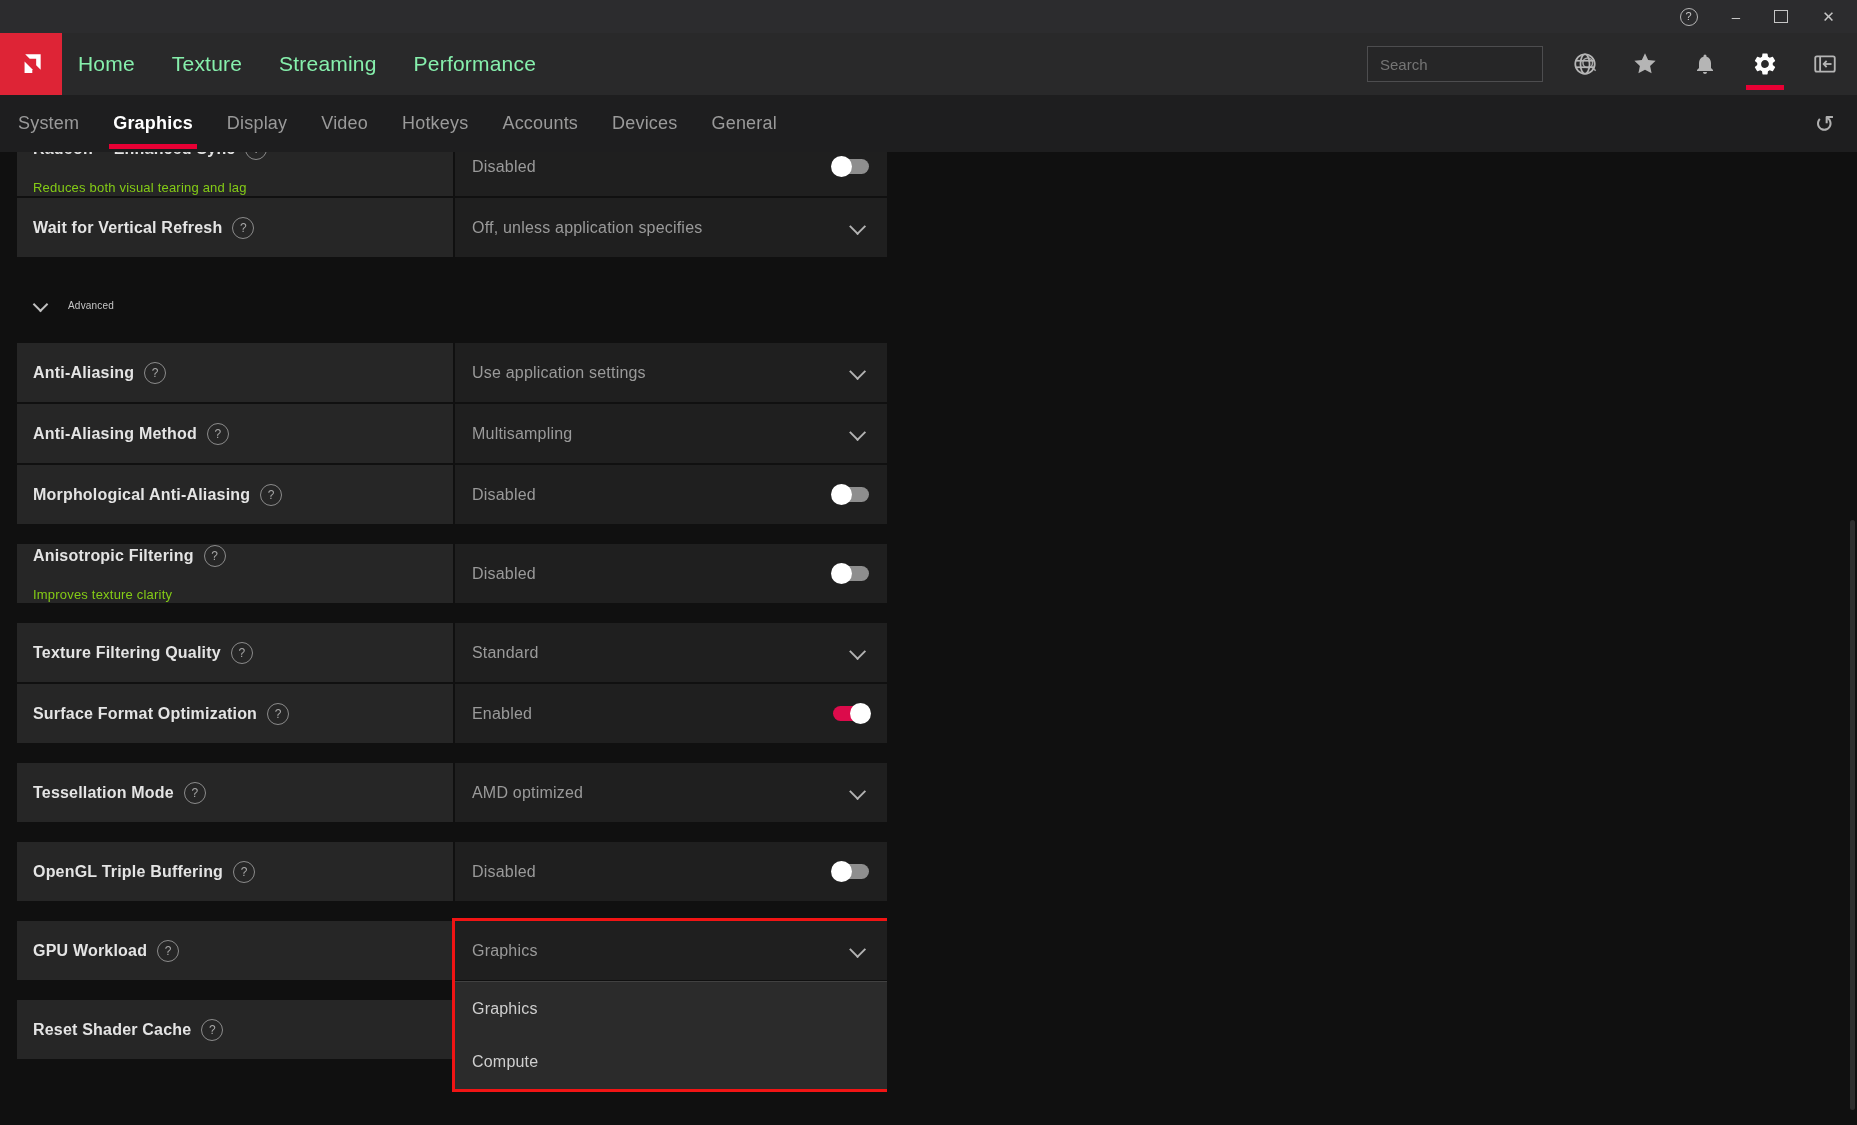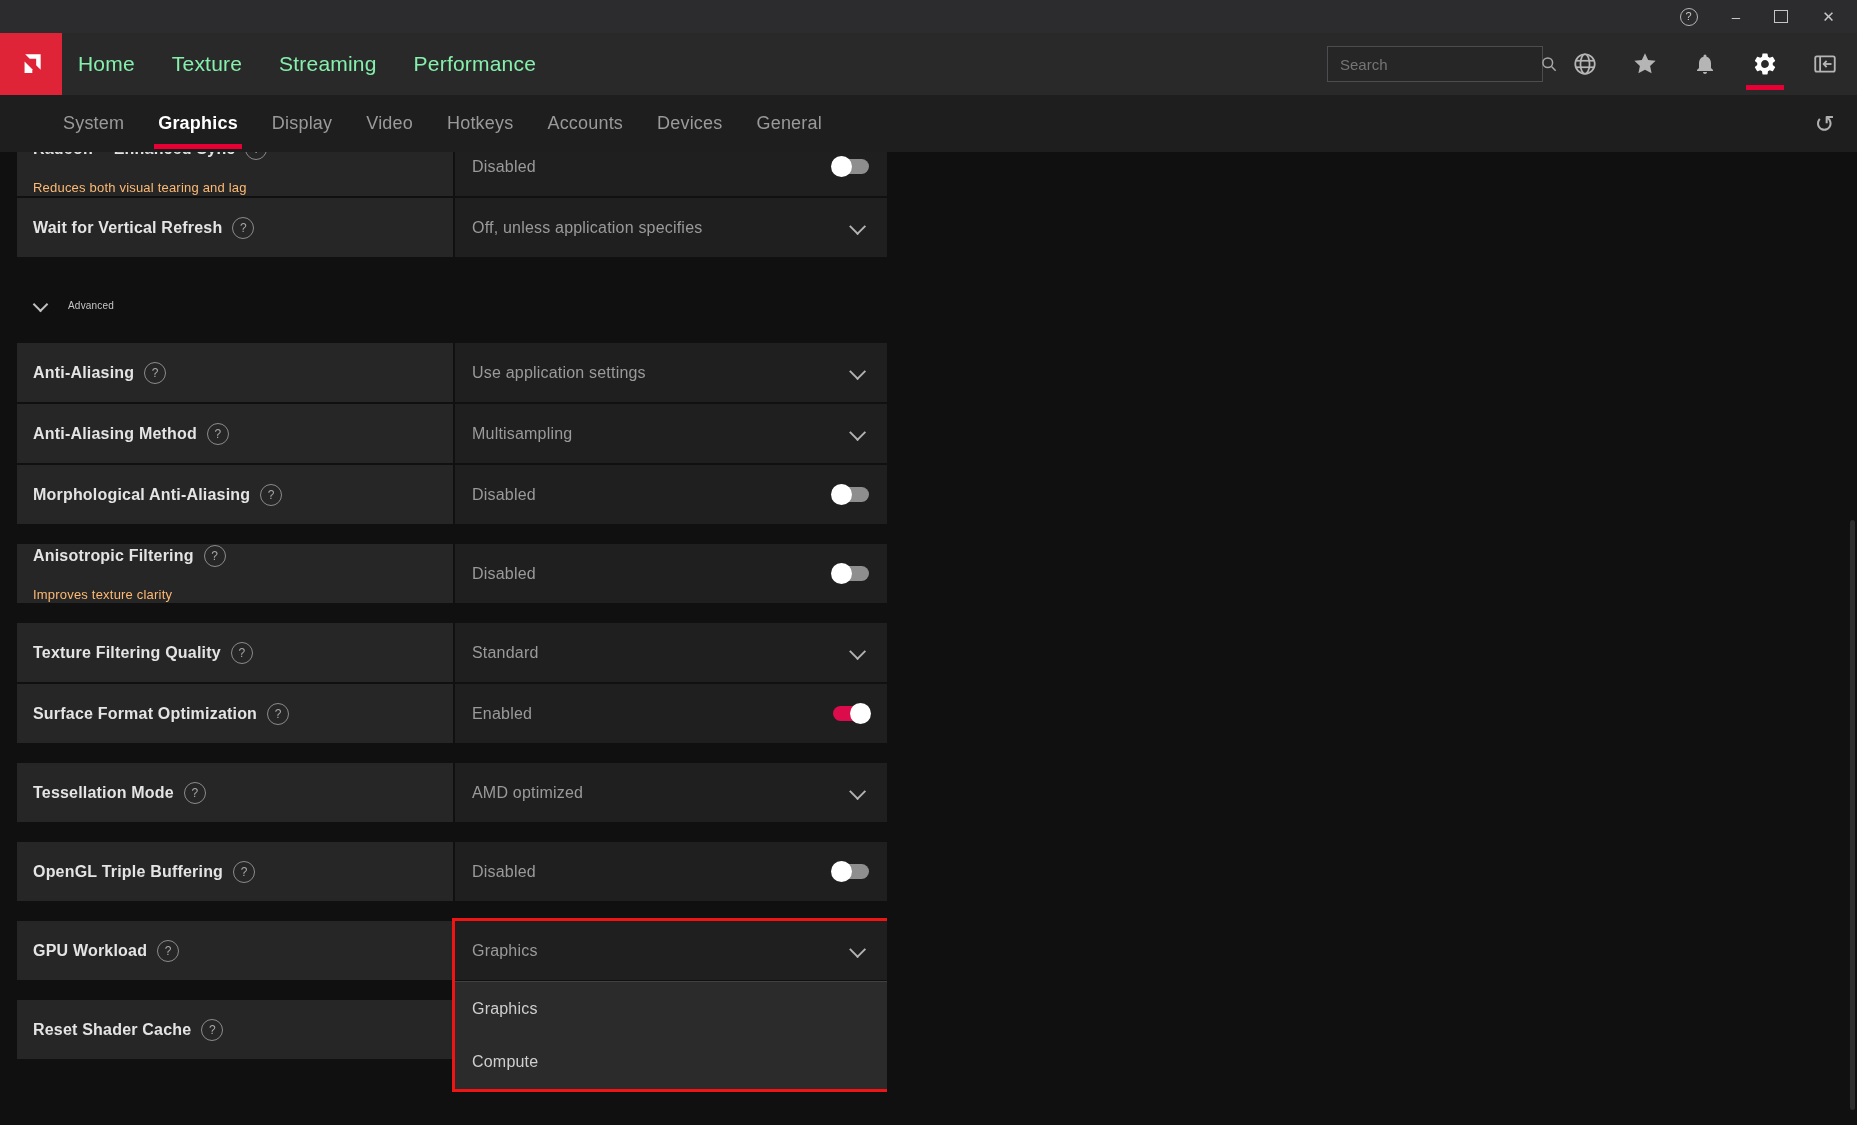--- a/index.html
+++ b/index.html
@@ -12,31 +12,31 @@
   .tb-icon{color:#c6c6c6;font-size:15px;line-height:1;cursor:default;display:flex;align-items:center;justify-content:center;}
   .tb-help{width:18px;height:18px;border:1.5px solid #b5b5b5;border-radius:50%;font-size:11px;color:#c6c6c6;box-sizing:border-box;}
   .tb-max-box{width:12px;height:11px;border:1.7px solid #c6c6c6;display:inline-block;}
 
   
   .navbar{position:absolute;top:33px;left:0;right:0;height:62px;background:#29292a;display:flex;align-items:center;}
   .logo{width:62px;height:62px;background:#de2436;display:flex;align-items:center;justify-content:center;flex:0 0 auto;}
   .nav-items{display:flex;gap:37px;margin-left:16px;}
   .nav-item{color:#86efac;font-size:21px;cursor:pointer;}
   .nav-spacer{flex:1;}
-  .searchbox{width:216px;height:36px;background:#262627;border:1px solid #4d4d4f;display:flex;align-items:center;box-sizing:border-box;margin-right:28px;}
+  .searchbox{width:176px;height:36px;background:#262627;border:1px solid #4d4d4f;display:flex;align-items:center;box-sizing:border-box;margin-right:28px;}
   .searchbox input{flex:1;background:transparent;border:none;outline:none;color:#bdbdbd;font-size:15px;
     font-family:"Liberation Sans","DejaVu Sans",sans-serif;padding:0 0 0 12px;}
   .searchbox .mag{margin-right:10px;display:flex;}
   .nav-icons{display:flex;align-items:center;gap:32px;margin-right:18px;}
   .nav-icon{position:relative;display:flex;align-items:center;justify-content:center;width:28px;height:28px;cursor:pointer;}
   .nav-icon.active::after{content:"";position:absolute;left:50%;transform:translateX(-50%);top:calc(100% + 7px);
     width:38px;height:5px;background:var(--accent);}
 
   
-  .subnav{position:absolute;top:95px;left:0;right:0;height:57px;background:#1e1e1f;display:flex;align-items:center;z-index:10;padding-left:45px;}
+  .subnav{position:absolute;top:95px;left:0;right:0;height:57px;background:#1e1e1f;display:flex;align-items:center;z-index:10;}
   .subnav-items{display:flex;gap:34px;margin-left:18px;}
   .subnav-item{position:relative;color:#9a9a9a;font-size:18px;cursor:pointer;padding:2px 0;}
   .subnav-item.active{color:#fff;font-weight:700;}
   .subnav-item.active::after{content:"";position:absolute;left:-4px;right:-4px;bottom:-13px;height:5px;background:var(--accent);}
   .subnav-spacer{flex:1;}
   .undo{color:#b0b0b0;font-size:24px;margin-right:22px;cursor:pointer;line-height:1;}
 
   
   .content{position:absolute;top:152px;left:17px;width:870px;bottom:0;overflow:hidden;}
   .group{margin-bottom:20px;}
@@ -45,21 +45,21 @@
   .row + .row{margin-top:2px;}
   .label-cell{width:436px;background:#262626;box-sizing:border-box;padding:0 14px 0 16px;
     display:flex;flex-direction:column;justify-content:center;}
   .cell-gap{width:2px;background:#101010;flex:0 0 auto;}
   .value-cell{flex:1;background:#1f1f1f;box-sizing:border-box;display:flex;align-items:center;
     justify-content:space-between;padding:0 16px 0 17px;position:relative;}
   .label-line{display:flex;align-items:center;}
   .row-label{color:#e4e4e4;font-size:16px;font-weight:600;}
   .help{width:20px;height:20px;border-radius:50%;border:1px solid #8b8b8b;color:#a6a6a6;font-size:12px;
     display:flex;align-items:center;justify-content:center;margin-left:10px;flex:0 0 auto;cursor:pointer;}
-  .row-subtitle{color:#fdba74;font-size:13px;margin-top:20px;}
+  .row-subtitle{color:#84cc16;font-size:13px;margin-top:20px;}
   .value-text{color:#9a9a9a;font-size:16px;}
   .chevron{width:10px;height:10px;border-left:2px solid #b3b3b3;border-bottom:2px solid #b3b3b3;
     transform:rotate(-45deg) translateY(-2px);margin-right:6px;flex:0 0 auto;cursor:pointer;}
 
   
   .toggle{position:relative;width:36px;height:15px;border-radius:8px;background:#8e8e8e;margin-right:2px;cursor:pointer;flex:0 0 auto;}
   .toggle .knob{position:absolute;width:21px;height:21px;border-radius:50%;background:#fff;top:-3px;left:-2px;}
   .toggle.on{background:#dc0b4b;}
   .toggle.on .knob{left:auto;right:-2px;}
 

